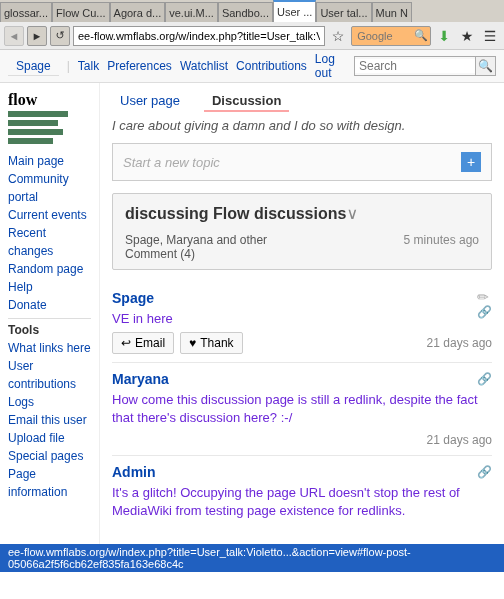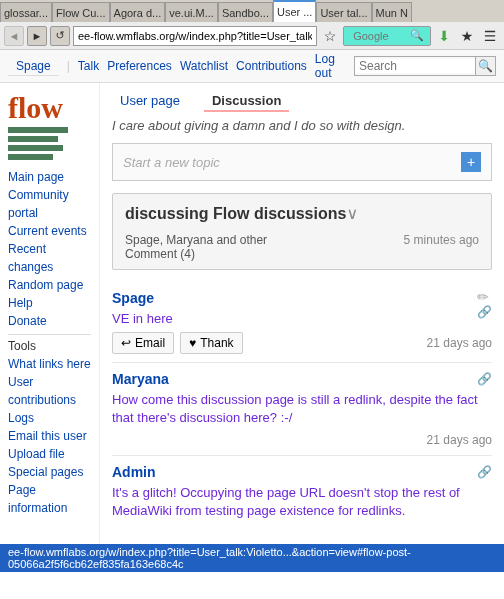--- a/index.html
+++ b/index.html
@@ -20,30 +20,30 @@
     .top-bar a { color: #0645ad; text-decoration: none; }
     .top-bar-divider { color: #ccc; }
     .search-bar { display: flex; align-items: center; border: 1px solid #aaa; height: 20px; }
     .search-input { border: none; outline: none; font-size: 12px; padding: 0 4px; width: 120px; }
     .search-btn { background: #f0f0f0; border-left: 1px solid #aaa; height: 100%; width: 20px; display: flex; align-items: center; justify-content: center; cursor: pointer; font-size: 12px; }
 
     
     .page-wrapper { display: flex; }
     .sidebar { width: 100px; padding: 8px; border-right: 1px solid #eee; font-size: 12px; flex-shrink: 0; }
     .sidebar-logo { margin-bottom: 8px; }
-    .logo-text { font-size: 30px; font-weight: bold; color: #c2410c; font-family: Georgia, serif; }
+    .logo-text { font-size: 16px; font-weight: bold; color: #000000; font-family: Georgia, serif; }
     .logo-lines { display: flex; flex-direction: column; gap: 3px; margin-top: 2px; }
     .logo-line { height: 6px; background: #4a7c59; }
     .logo-line:nth-child(1) { width: 60px; }
     .logo-line:nth-child(2) { width: 50px; }
     .logo-line:nth-child(3) { width: 55px; }
     .logo-line:nth-child(4) { width: 45px; }
 
     .sidebar-nav { margin-top: 8px; }
-    .sidebar-section-title { font-weight: normal; font-size: 12px; color: #333; margin-bottom: 2px; }
+    .sidebar-section-title { font-weight: bold; font-size: 12px; color: #333; margin-bottom: 2px; }
     .sidebar-link { color: #0645ad; text-decoration: none; display: block; line-height: 1.5; font-size: 12px; }
     .sidebar-divider { border: none; border-top: 1px solid #ddd; margin: 4px 0; }
 
     
     .main-content { flex: 1; padding: 8px 12px; overflow: hidden; }
     .page-tabs { display: flex; gap: 16px; margin-bottom: 6px; font-size: 13px; }
     .page-tab { padding: 2px 8px; color: #0645ad; text-decoration: none; border-bottom: 2px solid transparent; }
     .page-tab.active { color: #333; border-bottom: 2px solid #fca5a5; font-weight: bold; }
 
     .page-title { font-size: 22px; font-weight: bold; margin-bottom: 6px; font-family: Georgia, serif; color: #000; border-bottom: 1px solid #aaa; padding-bottom: 4px; }
@@ -87,21 +87,21 @@
 </div>
 
 <div class="browser-nav">
   <div class="nav-btn disabled">◄</div>
   <div class="nav-btn">►</div>
   <div class="nav-btn">↺</div>
   <input class="address-bar" type="text" value="ee-flow.wmflabs.org/w/index.php?title=User_talk:Viole" style="">
   <div style="display:flex;align-items:center;gap:3px;">
     <div class="nav-icon">☆</div>
   </div>
-  <div class="nav-btn" style="width:88px;display:flex;align-items:center;border:1px solid #999;background:#5eead4;height:20px;">
+  <div class="nav-btn" style="width:80px;display:flex;align-items:center;border:1px solid #999;background:#fdba74;height:20px;">
     <input style="border: none; outline: none; font-size: 11px; padding: 0px 3px; width: 60px; background: transparent;" type="text" placeholder="Google">
     <span style="font-size:11px;">🔍</span>
   </div>
   <div class="nav-icon" style="color:#4a4;">⬇</div>
   <div class="nav-icon">★</div>
   <div class="nav-icon">☰</div>
 </div>
 
 <div class="top-bar">
   <a href="#" class="top-bar">Spage</a>

